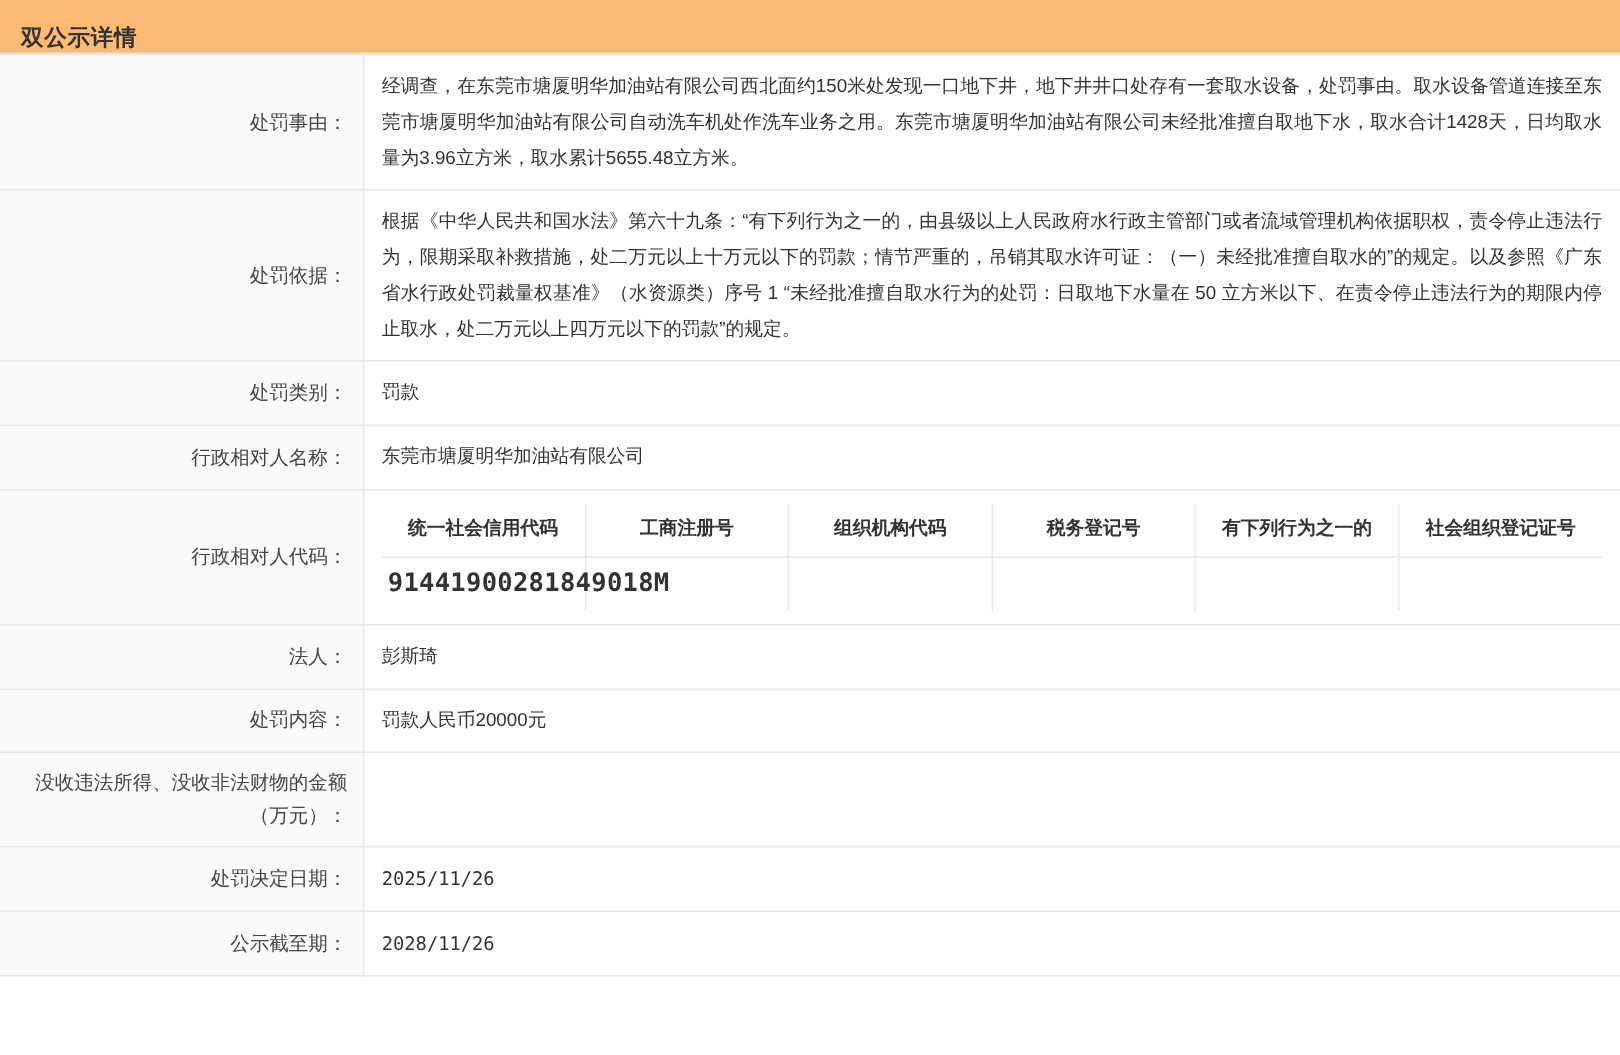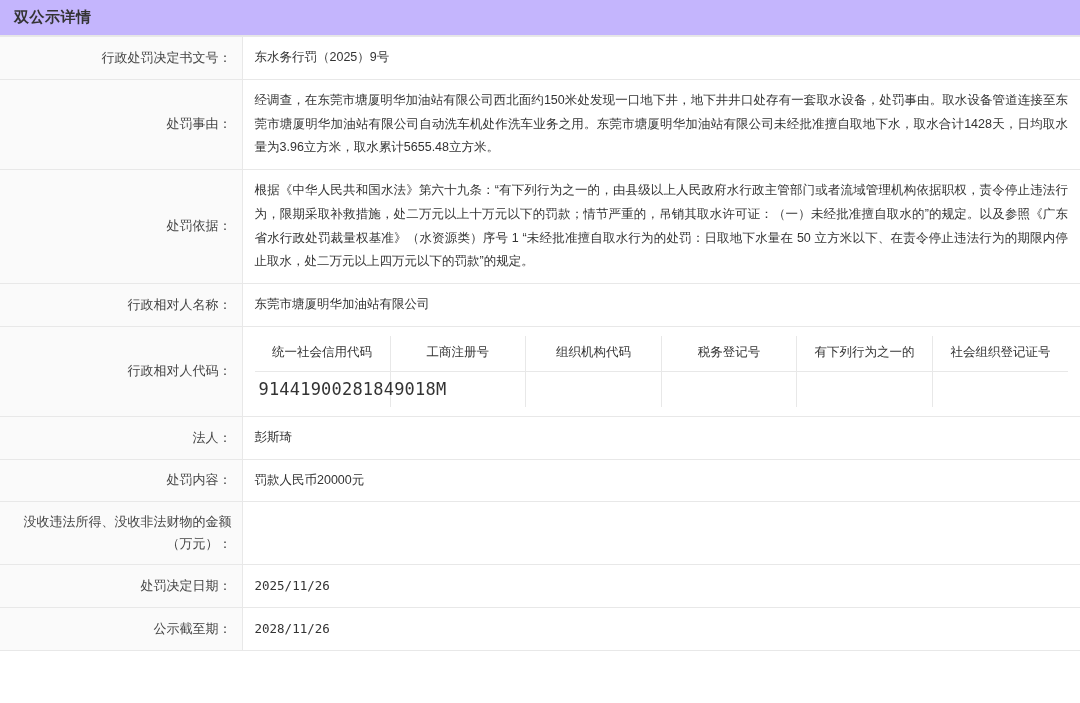--- a/index.html
+++ b/index.html
@@ -16,24 +16,24 @@
     overflow: hidden;
   }
   .page {
     width: 1080px;
     position: relative;
   }
   .title-bar {
     height: 36px;
     border-bottom: 1px solid #e6e6e6;
     display: flex;
-    align-items: center;
+    align-items: flex-end;
     padding-left: 14px;
     box-sizing: border-box;
-    background: #c4b5fd;
+    background: #fdba74;
   }
   .title-bar .title-text {
     font-size: 15px;
     font-weight: bold;
     color: #333333;
     letter-spacing: 0.5px;
   }
   table.detail {
     width: 1080px;
     border-collapse: collapse;
@@ -72,21 +72,21 @@
   table.codes {
     width: 100%;
     border-collapse: collapse;
     table-layout: fixed;
   }
   table.codes th, table.codes td {
     border: 1px solid #e8e8e8;
     height: 35px;
     text-align: center;
     vertical-align: middle;
-    font-weight: normal;
+    font-weight: bold;
     font-size: 12.5px;
     color: #333333;
     padding: 0 4px;
   }
   table.codes tr > *:first-child { border-left: none; }
   table.codes tr > *:last-child { border-right: none; }
   table.codes tr:first-child > * { border-top: none; }
   table.codes tr:last-child > * { border-bottom: none; }
   table.codes .mono {
     font-family: "DejaVu Sans Mono", "Liberation Mono", monospace;
@@ -102,35 +102,35 @@
 <body>
 
 <div class="page">
 
   <div class="title-bar">
     <span class="title-text">双公示详情</span>
   </div>
 
   <table class="detail">
     <tbody>
-      <tr class="row-h-40">
-        <th>行政处罚决定书文号：</th>
-        <td>东水务行罚（2025）9号</td>
-      </tr>
 
       <tr>
         <th>处罚事由：</th>
         <td>经调查，在东莞市塘厦明华加油站有限公司西北面约150米处发现一口地下井，地下井井口处存有一套取水设备，处罚事由。取水设备管道连接至东莞市塘厦明华加油站有限公司自动洗车机处作洗车业务之用。东莞市塘厦明华加油站有限公司未经批准擅自取地下水，取水合计1428天，日均取水量为3.96立方米，取水累计5655.48立方米。</td>
       </tr>
 
       <tr>
         <th>处罚依据：</th>
         <td>根据《中华人民共和国水法》第六十九条：“有下列行为之一的，由县级以上人民政府水行政主管部门或者流域管理机构依据职权，责令停止违法行为，限期采取补救措施，处二万元以上十万元以下的罚款；情节严重的，吊销其取水许可证：（一）未经批准擅自取水的”的规定。以及参照《广东省水行政处罚裁量权基准》（水资源类）序号 1 “未经批准擅自取水行为的处罚：日取地下水量在 50 立方米以下、在责令停止违法行为的期限内停止取水，处二万元以上四万元以下的罚款”的规定。</td>
       </tr>
 
+      <tr class="row-h-40">
+        <th>处罚类别：</th>
+        <td>罚款</td>
+      </tr>
 
       <tr class="row-h-40">
         <th>行政相对人名称：</th>
         <td>东莞市塘厦明华加油站有限公司</td>
       </tr>
 
       <tr>
         <th>行政相对人代码：</th>
         <td class="tight">
           <table class="codes">

